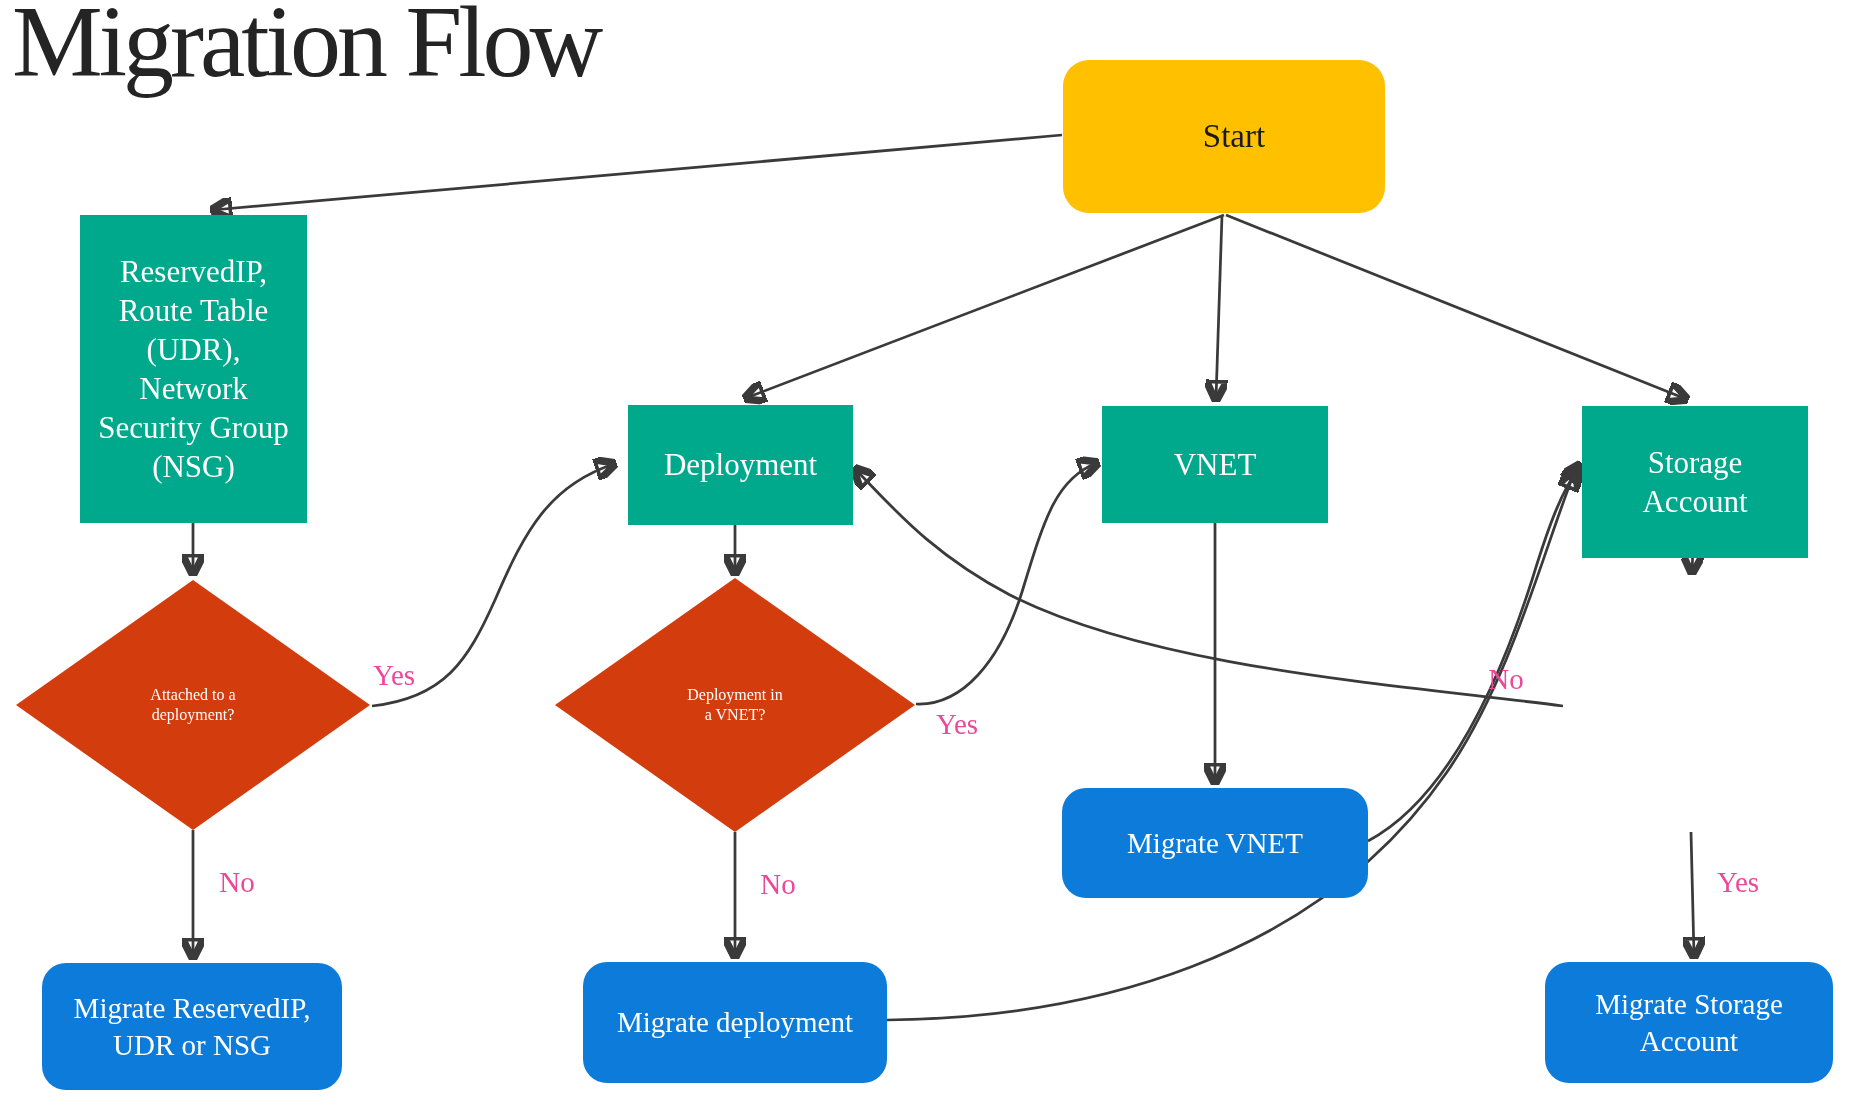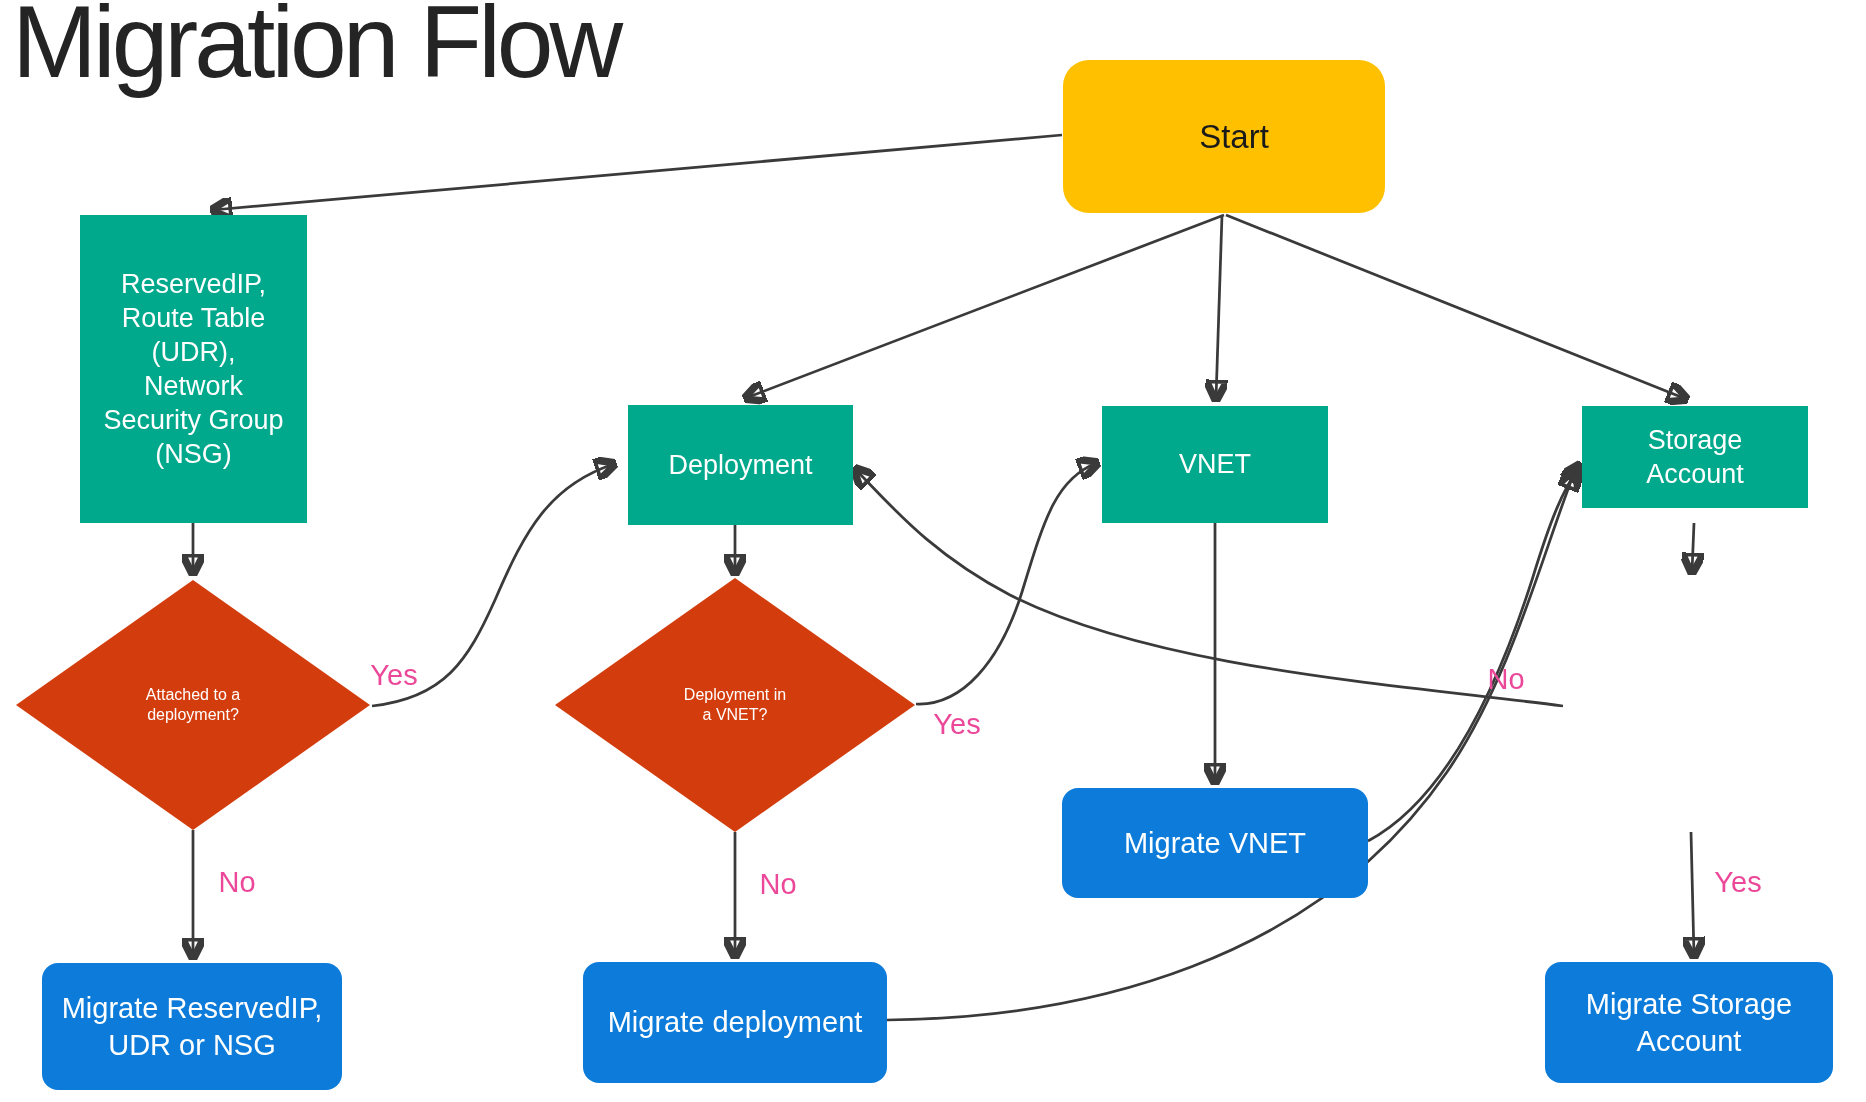--- a/index.html
+++ b/index.html
@@ -1,43 +1,43 @@
 <!DOCTYPE html>
 <html><head>
 <meta charset="utf-8">
 <style>
   html,body{margin:0;padding:0;background:#ffffff;}
   #canvas{
     position:relative;
     width:1866px;height:1102px;
     background:#ffffff;
-    font-family:Liberation Sans, sans-serif;
+    font-family:Liberation Serif, serif;
     overflow:hidden;
   }
   #page-title{
     position:absolute;left:12px;top:-14px;
     font-size:102px;font-weight:400;letter-spacing:-4px;
     color:#242424;margin:0;line-height:1.1;
   }
   svg.arrows{position:absolute;left:0;top:0;z-index:1;}
   svg.arrows path{fill:none;stroke:#3a3a3a;stroke-width:2.75px;}
   .node{
     position:absolute;z-index:2;
     display:flex;align-items:center;justify-content:center;
     text-align:center;color:#ffffff;
     box-sizing:border-box;
   }
   .node .lbl{white-space:pre-line;}
   .start{background:#FFC000;border-radius:26px;color:#1a1a1a;font-size:33px;}
-  .resource{background:#00A88C;font-size:27px;line-height:1.26;}
+  .resource{background:#00A88C;font-size:31px;line-height:1.26;}
   .decision{
     background:#D33C0C;font-size:16px;line-height:1.22;
     clip-path:polygon(50% 0,100% 50%,50% 100%,0 50%);
   }
-  .action{background:#0C7BD9;border-radius:16px;font-size:29px;line-height:1.25;}
+  .action{background:#0C7BD9;border-radius:24px;font-size:29px;line-height:1.25;}
   .elabel{
     position:absolute;z-index:3;width:84px;margin-left:-42px;
     text-align:center;font-size:29px;color:#ec4899;
   }
 </style>
 </head>
 <body>
 
 <div id="canvas">
 
@@ -78,21 +78,21 @@
 Network
 Security Group
 (NSG)</span>
   </div>
   <div class="node resource" style="left:628px;top:405px;width:225px;height:120px;">
     <span class="lbl">Deployment</span>
   </div>
   <div class="node resource" style="left:1102px;top:406px;width:226px;height:117px;">
     <span class="lbl">VNET</span>
   </div>
-  <div class="node resource" style="left:1582px;top:406px;width:226px;height:102px;">
+  <div class="node resource" style="left:1582px;top:406px;width:226px;height:152px;">
     <span class="lbl">Storage
 Account</span>
   </div>
 
   <div class="node decision" style="left:16px;top:580px;width:354px;height:250px;">
     <span class="lbl">Attached to a
 deployment?</span>
   </div>
   <div class="node decision" style="left:555px;top:578px;width:360px;height:254px;align-items:center;">
     <span class="lbl">Deployment in

